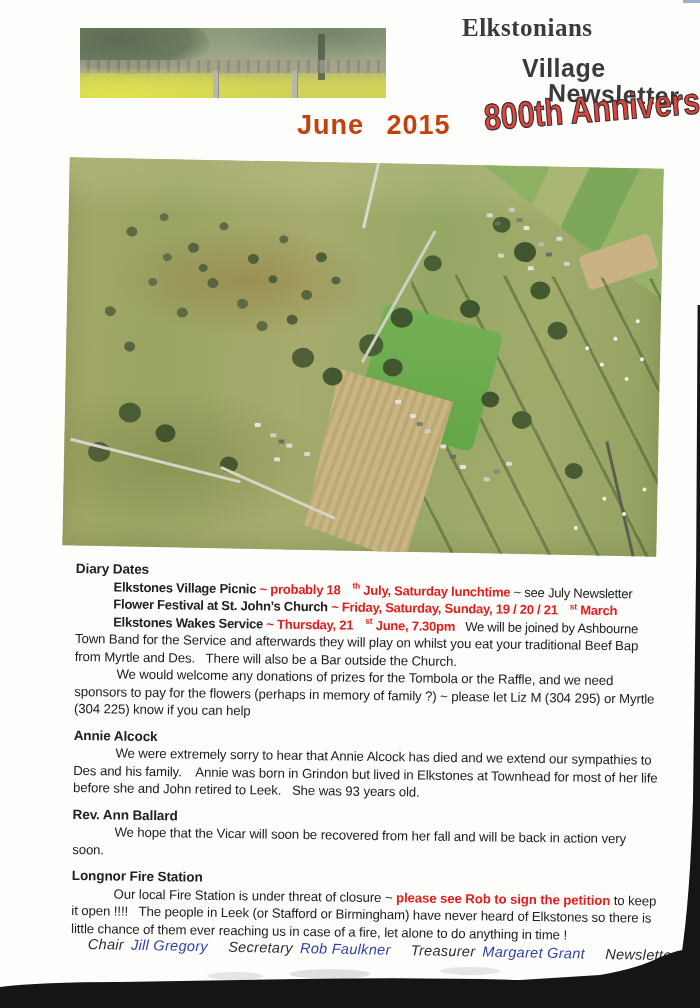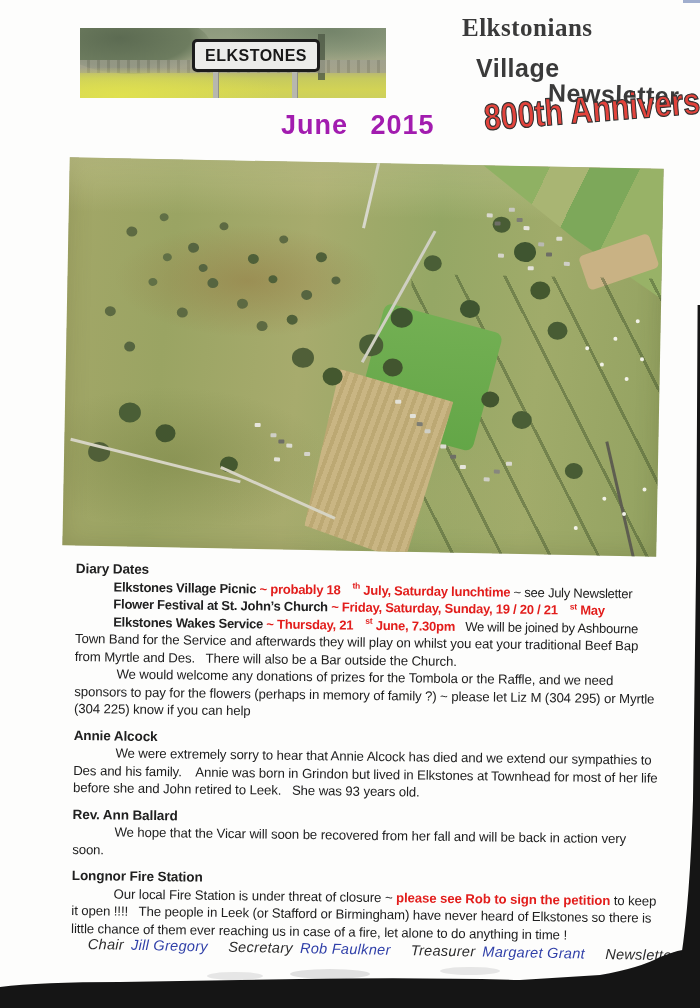--- a/index.html
+++ b/index.html
@@ -25,23 +25,23 @@
     position:absolute;left:112px;top:11px;width:128px;height:33px;background:#ececea;
     border:3px solid #1c1c1c;border-radius:5px;box-sizing:border-box;
     display:flex;align-items:center;justify-content:center;
     font-weight:bold;font-size:16px;letter-spacing:.5px;color:#181818;
   }
   .sp-post{position:absolute;width:5px;height:27px;top:43px;background:#b7b7ae;box-shadow:1px 0 0 #8f8f86;}
   .sp-post.p1{left:133px;} .sp-post.p2{left:212px;}
 
   .title-line{position:absolute;font-weight:bold;color:#3a3a3a;font-size:25px;letter-spacing:.5px;}
   .tl1{left:462px;top:14px;font-family:Liberation Serif, serif;}
-  .tl2{left:476px;top:54px;}
+  .tl2{left:522px;top:54px;}
   .tl3{left:548px;top:80px;transform:rotate(1.6deg);}
-  .issue-date{position:absolute;left:281px;top:110px;font-weight:bold;font-size:27px;color:#a21caf;
+  .issue-date{position:absolute;left:297px;top:110px;font-weight:bold;font-size:27px;color:#c2410c;
     letter-spacing:1px;word-spacing:14px;}
   .anniv{
     position:absolute;left:484px;top:99px;width:220px;font-weight:bold;font-size:33px;white-space:nowrap;
     color:#e2433c;-webkit-text-stroke:1.1px #333;
     text-shadow:0 0 0 #333;
     transform:rotate(-4.5deg) scale(.92,1.12);transform-origin:left center;
     font-family:"Liberation Sans",sans-serif;
   }
 
   
@@ -134,21 +134,20 @@
 <body>
 
 <div class="sign-photo">
   <div class="sp-trees"></div>
   <div class="sp-trees2"></div>
   <div class="sp-trunk"></div>
   <div class="sp-wall"></div>
   <div class="sp-sun"></div>
   <div class="sp-post p1"></div>
   <div class="sp-post p2"></div>
-  <div class="sp-sign">ELKSTONES</div>
 </div>
 
 <div class="title-line tl1">Elkstonians</div>
 <div class="title-line tl2">Village</div>
 <div class="title-line tl3">Newsletter</div>
 <div class="issue-date">June 2015</div>
 <div class="anniv">800th Anniversary</div>
 
 <div class="aerial">
   <div class="ap-wash"></div>
@@ -167,21 +166,21 @@
   <div class="ap-houses"></div>
   <div class="ap-roofs"></div>
   <div class="ap-sheep"></div>
 </div>
 
 <div class="content">
   <p class="sec-h">Diary Dates</p>
 
   <div class="event"><span class="b">Elkstones Village Picnic </span><span class="red"><span>~ probably 18</span><sup>th</sup><span> July, Saturday lunchtime</span></span><span> ~ see July Newsletter</span></div>
 
-  <div class="event"><span class="b">Flower Festival at St. John’s Church </span><span class="red"><span>~ Friday, Saturday, Sunday, 19 / 20 / 21</span><sup>st</sup><span> May</span></span><span></span></div>
+  <div class="event"><span class="b">Flower Festival at St. John’s Church </span><span class="red"><span>~ Friday, Saturday, Sunday, 19 / 20 / 21</span><sup>st</sup><span> March</span></span><span></span></div>
 
   <div class="event"><span class="b">Elkstones Wakes Service </span><span class="red"><span>~ Thursday, 21</span><sup>st</sup><span> June, 7.30pm</span></span><span>   We will be joined by Ashbourne</span></div>
 
   <p class="para">Town Band for the Service and afterwards they will play on whilst you eat your traditional Beef Bap from Myrtle and Des.   There will also be a Bar outside the Church.</p>
   <p class="para ind">We would welcome any donations of prizes for the Tombola or the Raffle, and we need sponsors to pay for the flowers (perhaps in memory of family ?) ~ please let Liz M (304 295) or Myrtle (304 225) know if you can help</p>
 
   <p class="sec-h mt">Annie Alcock</p>
   <p class="para ind">We were extremely sorry to hear that Annie Alcock has died and we extend our sympathies to Des and his family.    Annie was born in Grindon but lived in Elkstones at Townhead for most of her life before she and John retired to Leek.   She was 93 years old.</p>
 
   <p class="sec-h mt">Rev. Ann Ballard</p>

